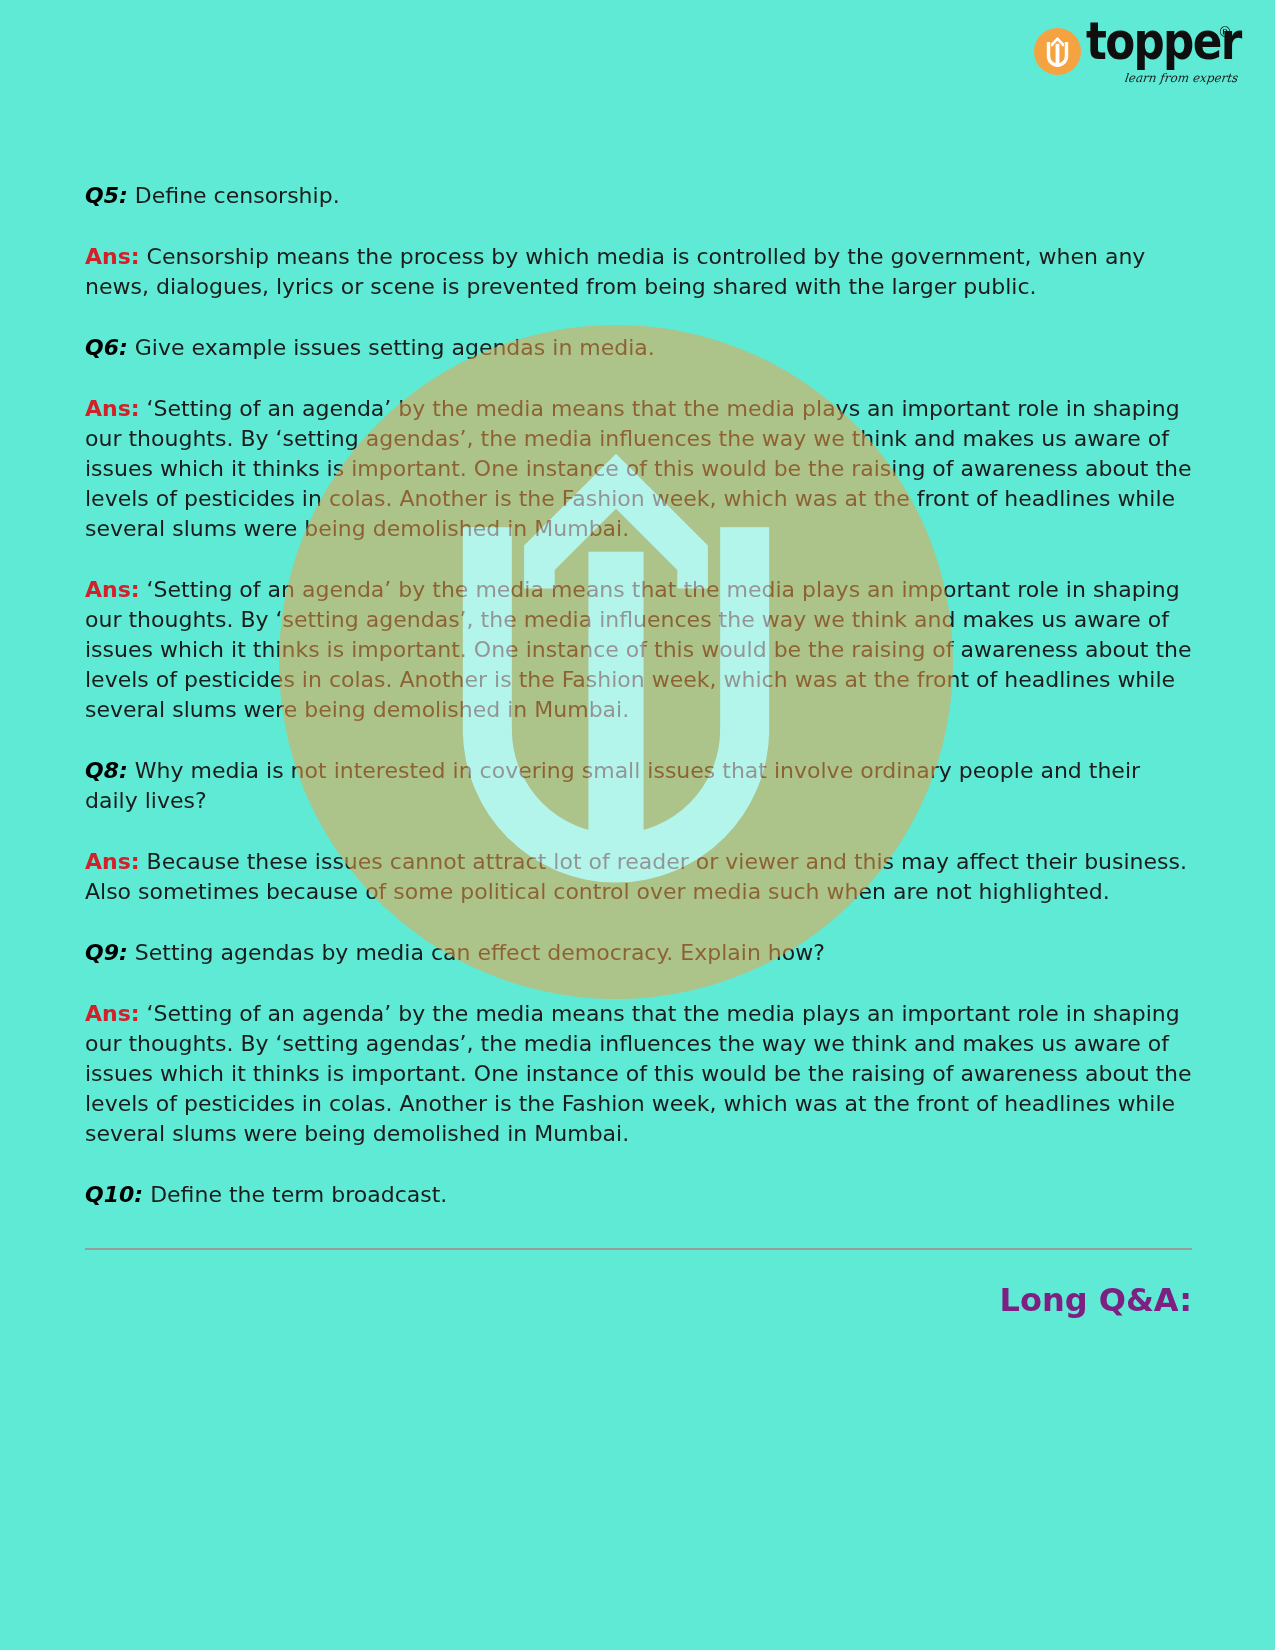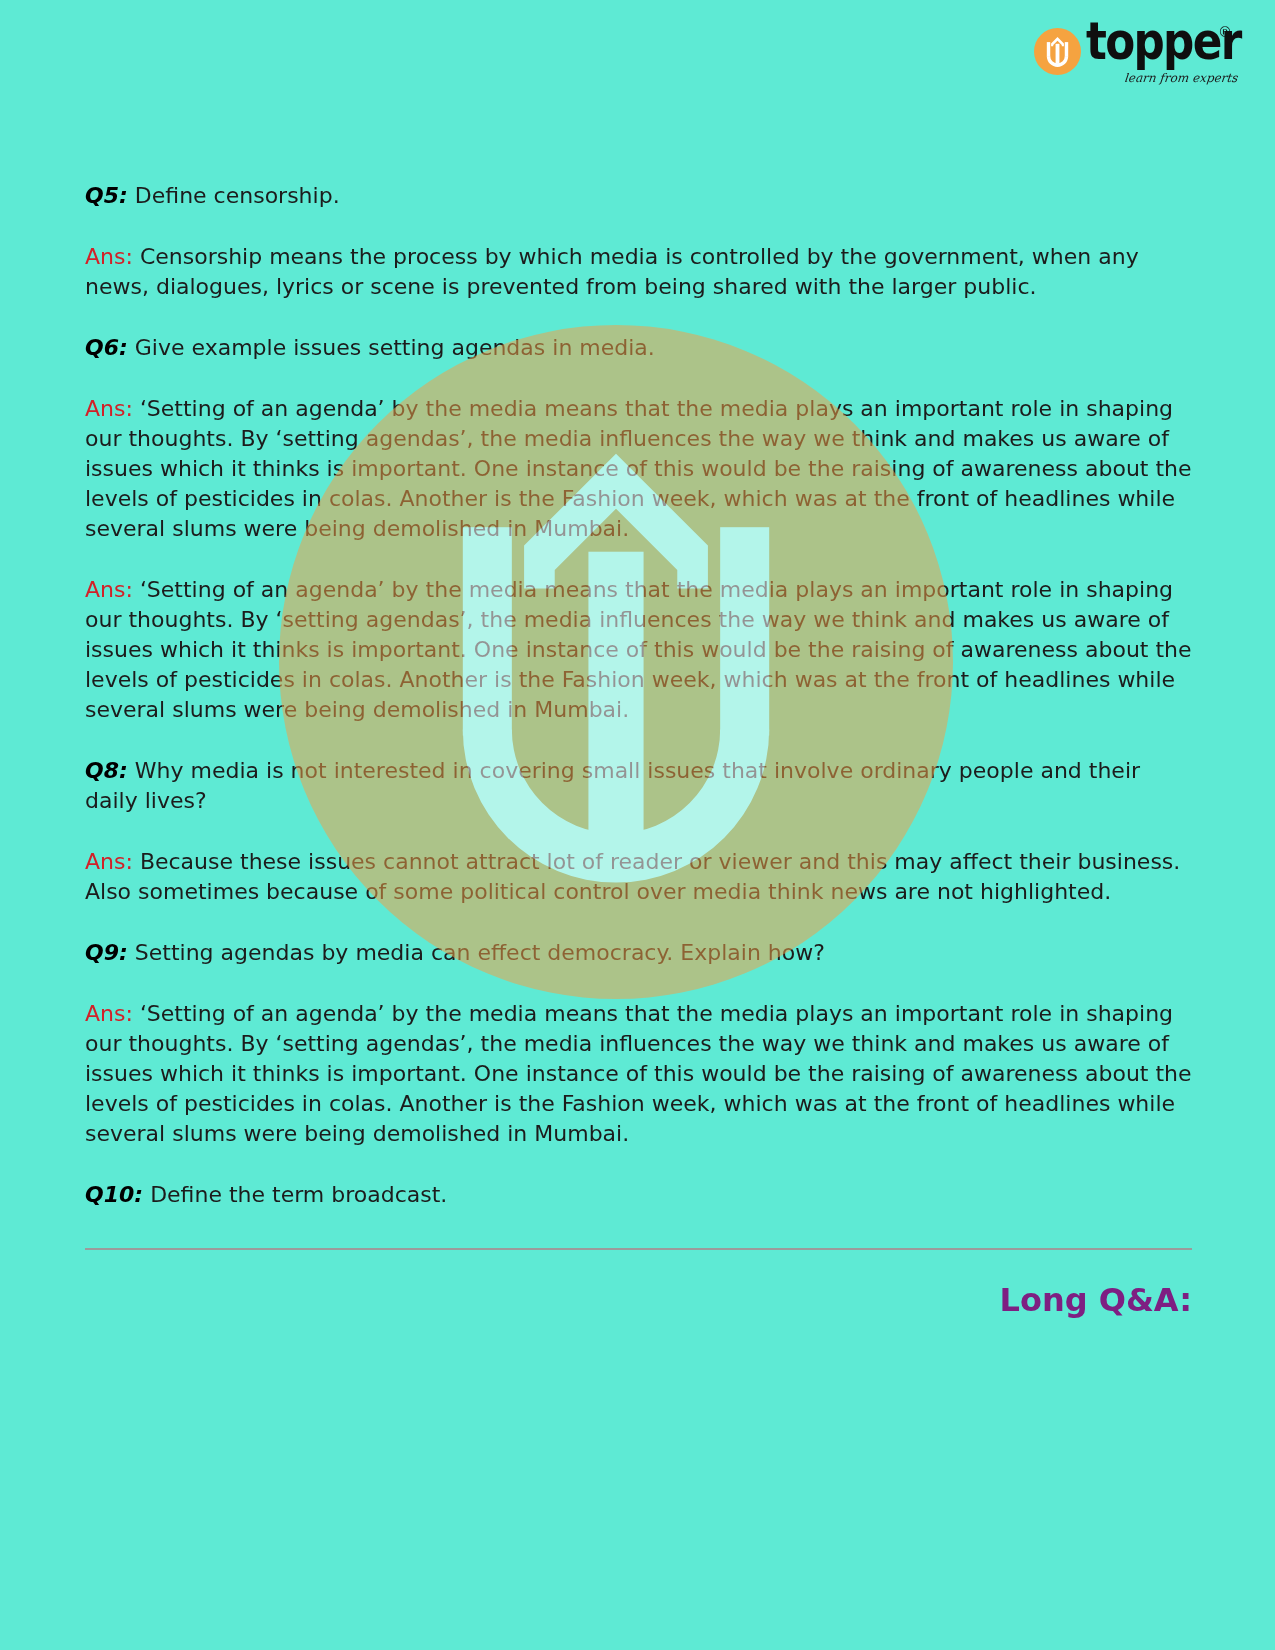--- a/index.html
+++ b/index.html
@@ -30,21 +30,21 @@
   }
 
   
   .content{
     position:absolute;left:85px;top:181px;width:1107px;
     font-size:22px;line-height:30px;color:#1c1c1c;
     z-index:1;
   }
   .content p{margin:0 0 31px 0;}
   .qlabel{font-weight:bold;color:#000000;font-style:italic;}
-  .alabel{font-weight:normal;color:#d22128;}
+  .alabel{font-weight:bold;color:#d22128;}
 
   .rule{
     border:none;border-top:2px solid #9b9b9b;
     margin:38px 0 30px 0;height:0;
   }
   .section-heading{
     font-size:32px;font-weight:bold;color:#7e1f82;
     margin:0;line-height:40px;text-align:right;
   }
 
@@ -87,21 +87,21 @@
 
     <p><span class="qlabel">Q5:</span> <span>Define censorship.</span></p>
     <p><span class="alabel">Ans:</span> <span>Censorship means the process by which media is controlled by the government, when any news, dialogues, lyrics or scene is prevented from being shared with the larger public.</span></p>
 
     <p><span class="qlabel">Q6:</span> <span>Give example issues setting agendas in media.</span></p>
     <p><span class="alabel">Ans:</span> <span>‘Setting of an agenda’ by the media means that the media plays an important role in shaping our thoughts. By ‘setting agendas’, the media influences the way we think and makes us aware of issues which it thinks is important. One instance of this would be the raising of awareness about the levels of pesticides in colas. Another is the Fashion week, which was at the front of headlines while several slums were being demolished in Mumbai.</span></p>
 
     <p><span class="alabel">Ans:</span> <span>‘Setting of an agenda’ by the media means that the media plays an important role in shaping our thoughts. By ‘setting agendas’, the media influences the way we think and makes us aware of issues which it thinks is important. One instance of this would be the raising of awareness about the levels of pesticides in colas. Another is the Fashion week, which was at the front of headlines while several slums were being demolished in Mumbai.</span></p>
 
     <p><span class="qlabel">Q8:</span> <span>Why media is not interested in covering small issues that involve ordinary people and their daily lives?</span></p>
-    <p><span class="alabel">Ans:</span> <span>Because these issues cannot attract lot of reader or viewer and this may affect their business. Also sometimes because of some political control over media think news are not highlighted.</span></p>
+    <p><span class="alabel">Ans:</span> <span>Because these issues cannot attract lot of reader or viewer and this may affect their business. Also sometimes because of some political control over media such when are not highlighted.</span></p>
 
     <p><span class="qlabel">Q9:</span> <span>Setting agendas by media can effect democracy. Explain how?</span></p>
     <p><span class="alabel">Ans:</span> <span>‘Setting of an agenda’ by the media means that the media plays an important role in shaping our thoughts. By ‘setting agendas’, the media influences the way we think and makes us aware of issues which it thinks is important. One instance of this would be the raising of awareness about the levels of pesticides in colas. Another is the Fashion week, which was at the front of headlines while several slums were being demolished in Mumbai.</span></p>
 
     <p><span class="qlabel">Q10:</span> <span>Define the term broadcast.</span></p>
 
     <hr class="rule">
 
     <h2 class="section-heading">Long Q&amp;A:</h2>
   </div>

